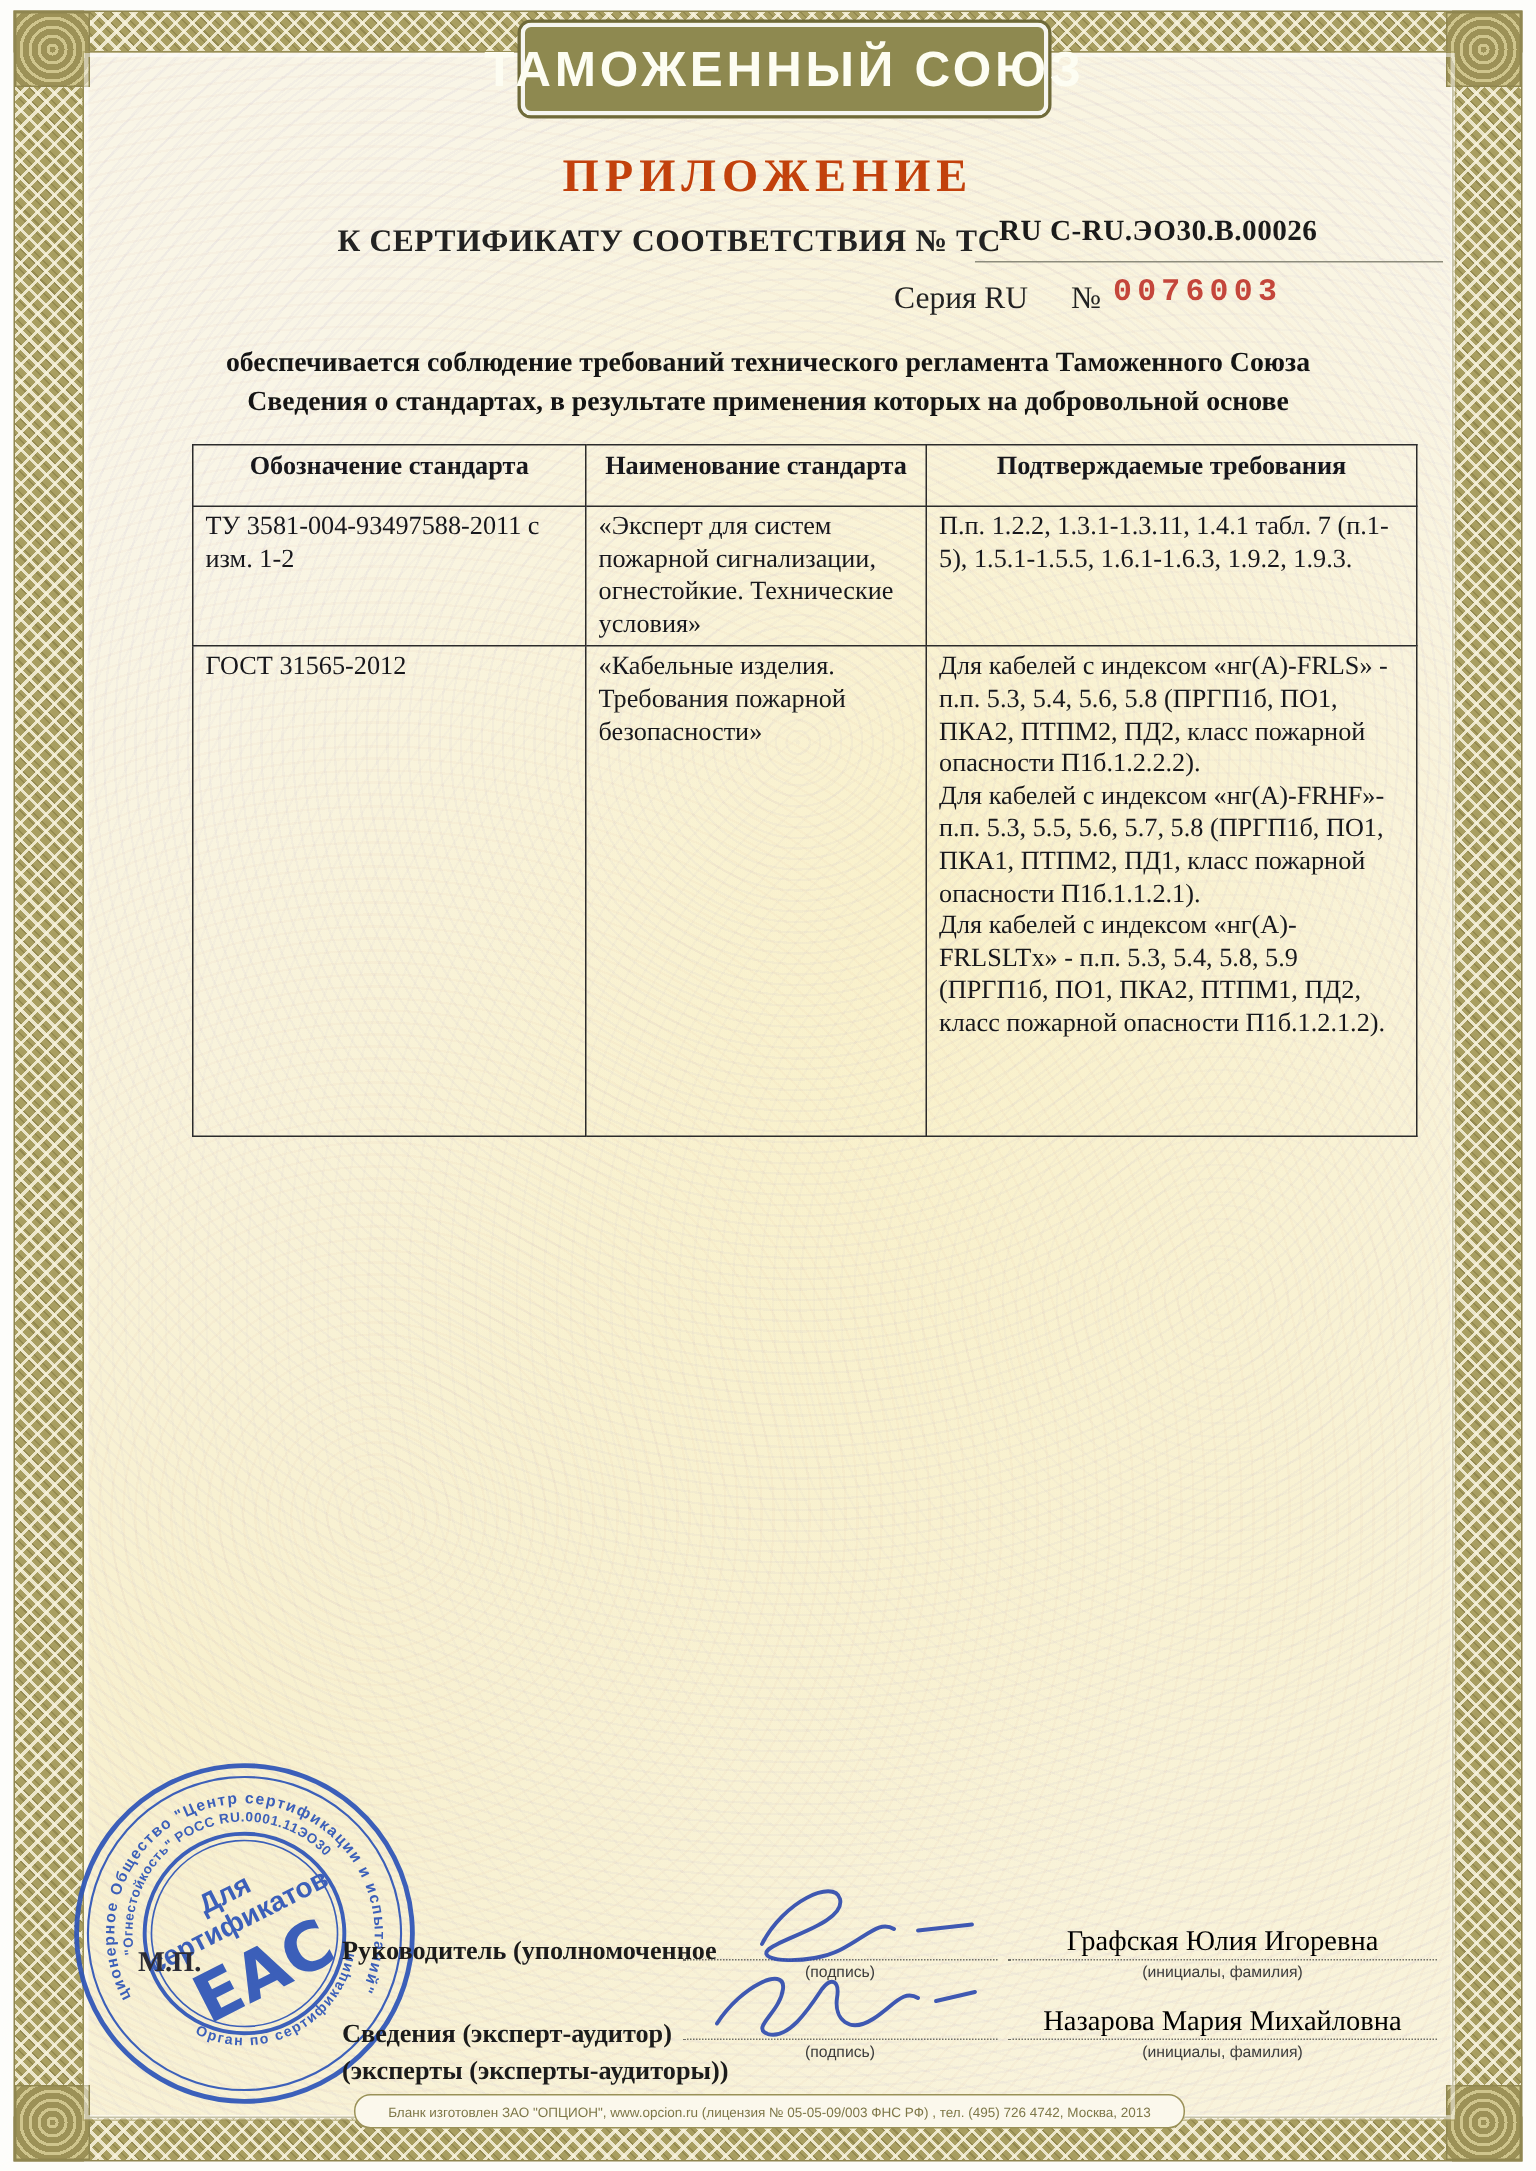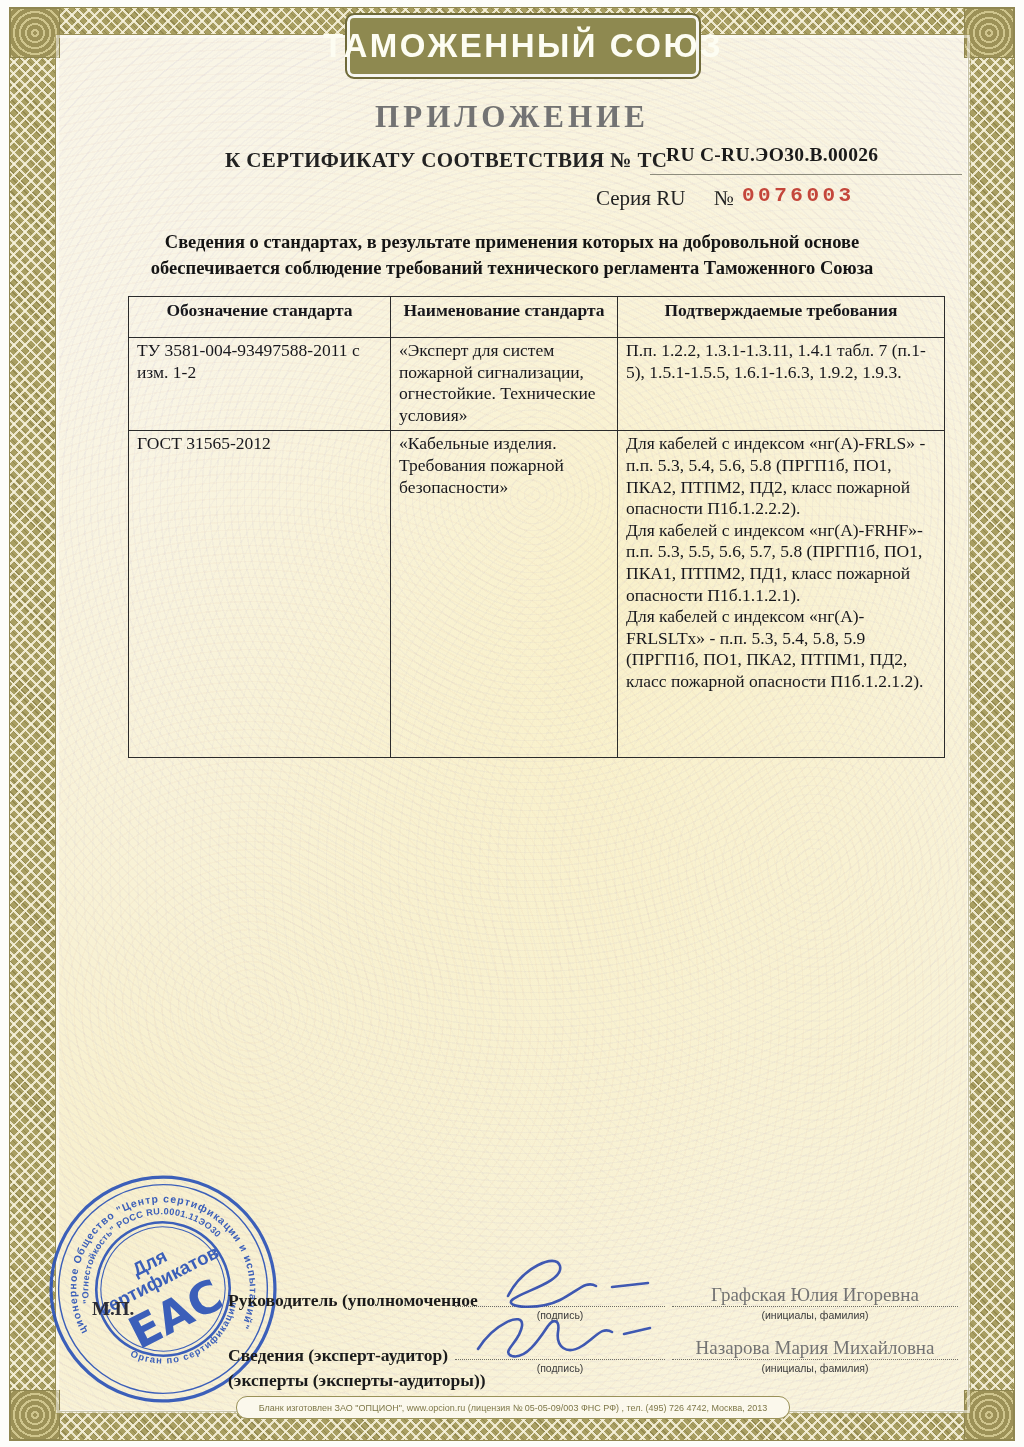--- a/index.html
+++ b/index.html
@@ -38,21 +38,21 @@
   
   .banner{position:absolute;left:345px;top:13px;width:352px;height:62px;background:#8e8950;
       border:2px solid #6f6a3a;border-radius:9px;
       box-shadow:inset 0 0 0 3px rgba(255,255,255,.92), inset 0 0 0 5px #8e8950;
       display:flex;align-items:center;justify-content:center;}
   .banner span{font-family:"Liberation Sans","DejaVu Sans",sans-serif;font-weight:bold;
       font-size:33px;color:#fdfdf2;letter-spacing:2.5px;white-space:nowrap;}
 
   
   .title{position:absolute;left:0;top:99px;width:1024px;text-align:center;
-      font-size:31px;font-weight:bold;letter-spacing:4px;color:#737373;}
+      font-size:31px;font-weight:bold;letter-spacing:4px;color:#c2410c;}
   .subtitle{position:absolute;left:225px;top:148px;font-size:21px;font-weight:bold;
       letter-spacing:.4px;color:#222;}
   .certno{position:absolute;left:666px;top:144px;font-size:19.5px;font-weight:bold;
       letter-spacing:.3px;color:#1a1a1a;white-space:nowrap;}
   .certline{position:absolute;left:650px;top:174px;width:312px;height:0;
       border-bottom:1px solid #8d8c7c;}
   .series{position:absolute;left:596px;top:186px;font-size:21px;color:#222;}
   .no-sign{position:absolute;left:714px;top:186px;font-size:21px;color:#222;}
   .serial{position:absolute;left:742px;top:184px;font-family:"Liberation Mono","DejaVu Sans Mono",monospace;
       font-size:21px;font-weight:bold;letter-spacing:3.5px;color:#c4463b;}
@@ -72,21 +72,21 @@
 
   
   .stampwrap{position:absolute;left:42px;top:1168px;width:242px;height:242px;opacity:.93;}
   .mp{position:absolute;left:92px;top:1298px;font-size:19px;font-weight:bold;color:#2c2c34;}
 
   
   .siglabel{position:absolute;font-size:17.5px;font-weight:bold;line-height:25px;color:#1b1b1b;}
   .sigline{position:absolute;border-bottom:1.6px dotted #6f6f66;height:0;}
   .caption{position:absolute;font-family:"Liberation Sans","DejaVu Sans",sans-serif;
       font-size:10.5px;color:#3c3c3c;text-align:center;}
-  .fio{position:absolute;font-size:19px;color:#737373;text-align:center;}
+  .fio{position:absolute;font-size:19px;color:#000000;text-align:center;}
 
   svg.overlay{position:absolute;left:0;top:0;width:1024px;height:1447px;pointer-events:none;}
 
   
   .footpill{position:absolute;left:236px;top:1396px;width:552px;height:21px;background:#fbf8ec;
       border:1.5px solid #9a9158;border-radius:11px;display:flex;align-items:center;justify-content:center;}
   .footpill span{font-family:"Liberation Sans","DejaVu Sans",sans-serif;font-size:9px;
       color:#7e7748;white-space:nowrap;}
 </style>
 </head>
@@ -115,22 +115,22 @@
 
   <div class="title">ПРИЛОЖЕНИЕ</div>
   <div class="subtitle">К СЕРТИФИКАТУ СООТВЕТСТВИЯ  № ТС</div>
   <div class="certno">RU C-RU.ЭО30.В.00026</div>
   <div class="certline"></div>
   <div class="series">Серия RU</div>
   <div class="no-sign">№</div>
   <div class="serial">0076003</div>
 
   <div class="intro">
+    <div>обеспечивается соблюдение требований технического регламента Таможенного Союза</div>
     <div>Сведения о стандартах, в результате применения которых на добровольной основе</div>
-    <div>обеспечивается соблюдение требований технического регламента Таможенного Союза</div>
   </div>
 
   <table class="std">
     <colgroup>
         <col class="c1">
         <col class="c2">
         <col class="c3">
       </colgroup>
     <tbody>
         <tr class="hdr">

